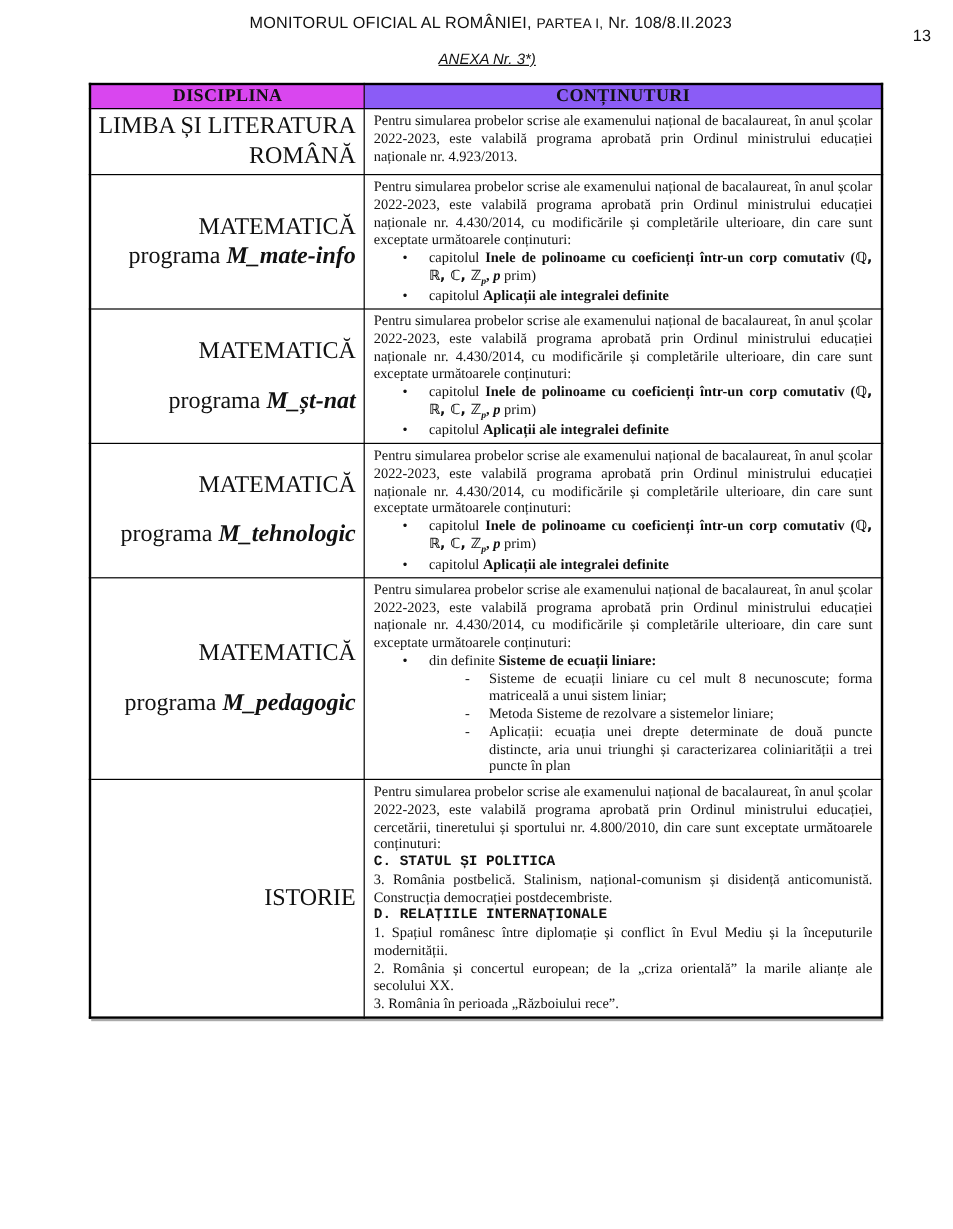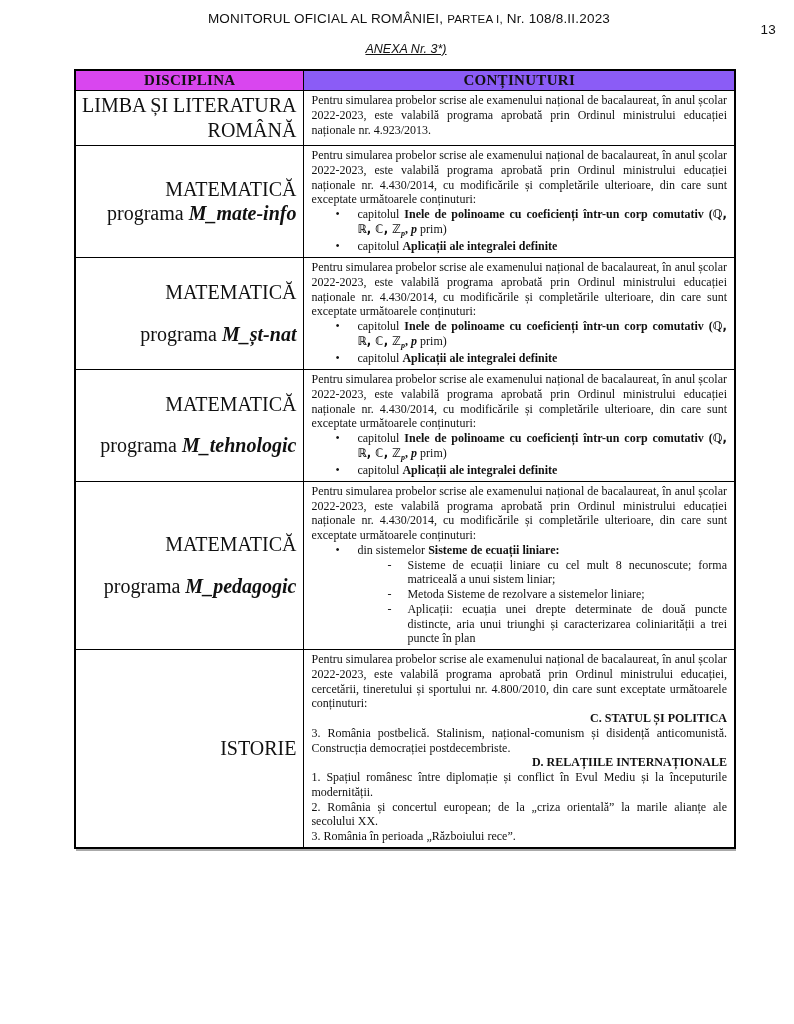--- a/index.html
+++ b/index.html
@@ -88,21 +88,21 @@
     vertical-align: middle;
     font-size: 20px;
     padding-left: 6px;
     text-align: right;
   }
   .disc-line { white-space: nowrap; }
   .disc-spacer { height: 17px; }
   td.content-cell { vertical-align: top; }
 
   .blk-p { text-align: justify; }
-  .blk-heading { font-weight: bold; text-align: right; }
+  .blk-heading { font-weight: bold; text-align: left; font-family: Liberation Mono, monospace; }
   .blk-bullet { display: flex; padding-left: 24px; }
   .blk-bullet .marker { flex: 0 0 22px; }
   .blk-dash { display: flex; padding-left: 76px; }
   .blk-dash .marker { flex: 0 0 20px; }
   .btext { flex: 1 1 auto; text-align: justify; }
 
   .s-r { }
   .s-b { font-weight: bold; }
   .s-bi { font-weight: bold; font-style: italic; }
   .s-m { font-weight: bold; font-family: "DejaVu Sans", sans-serif; font-size: 0.97em; }
@@ -205,21 +205,21 @@
         <tr>
           <td class="disc-cell">
             <div class="disc-line"><span class="s-r">MATEMATICĂ</span></div>
             <div class="disc-spacer"></div>
             <div class="disc-line"><span class="s-r">programa </span><span class="s-bi">M_pedagogic</span></div>
           </td>
           <td class="content-cell">
             <div class="blk blk-p"><span class="s-r">Pentru simularea probelor scrise ale examenului național de bacalaureat, în anul școlar 2022-2023, este valabilă programa aprobată prin Ordinul ministrului educației naționale nr. 4.430/2014, cu modificările și completările ulterioare, din care sunt exceptate următoarele conținuturi:</span></div>
             <div class="blk blk-bullet">
               <span class="marker">•</span>
-              <span class="btext"><span class="s-r">din sistemelor </span><span class="s-b">Sisteme de ecuații liniare:</span></span>
+              <span class="btext"><span class="s-r">din definite </span><span class="s-b">Sisteme de ecuații liniare:</span></span>
             </div>
             <div class="blk blk-dash">
               <span class="marker">-</span>
               <span class="btext"><span class="s-r">Sisteme de ecuații liniare cu cel mult 8 necunoscute; forma matriceală a unui sistem liniar;</span></span>
             </div>
             <div class="blk blk-dash">
               <span class="marker">-</span>
               <span class="btext"><span class="s-r">Metoda Sisteme de rezolvare a sistemelor liniare;</span></span>
             </div>
             <div class="blk blk-dash">

